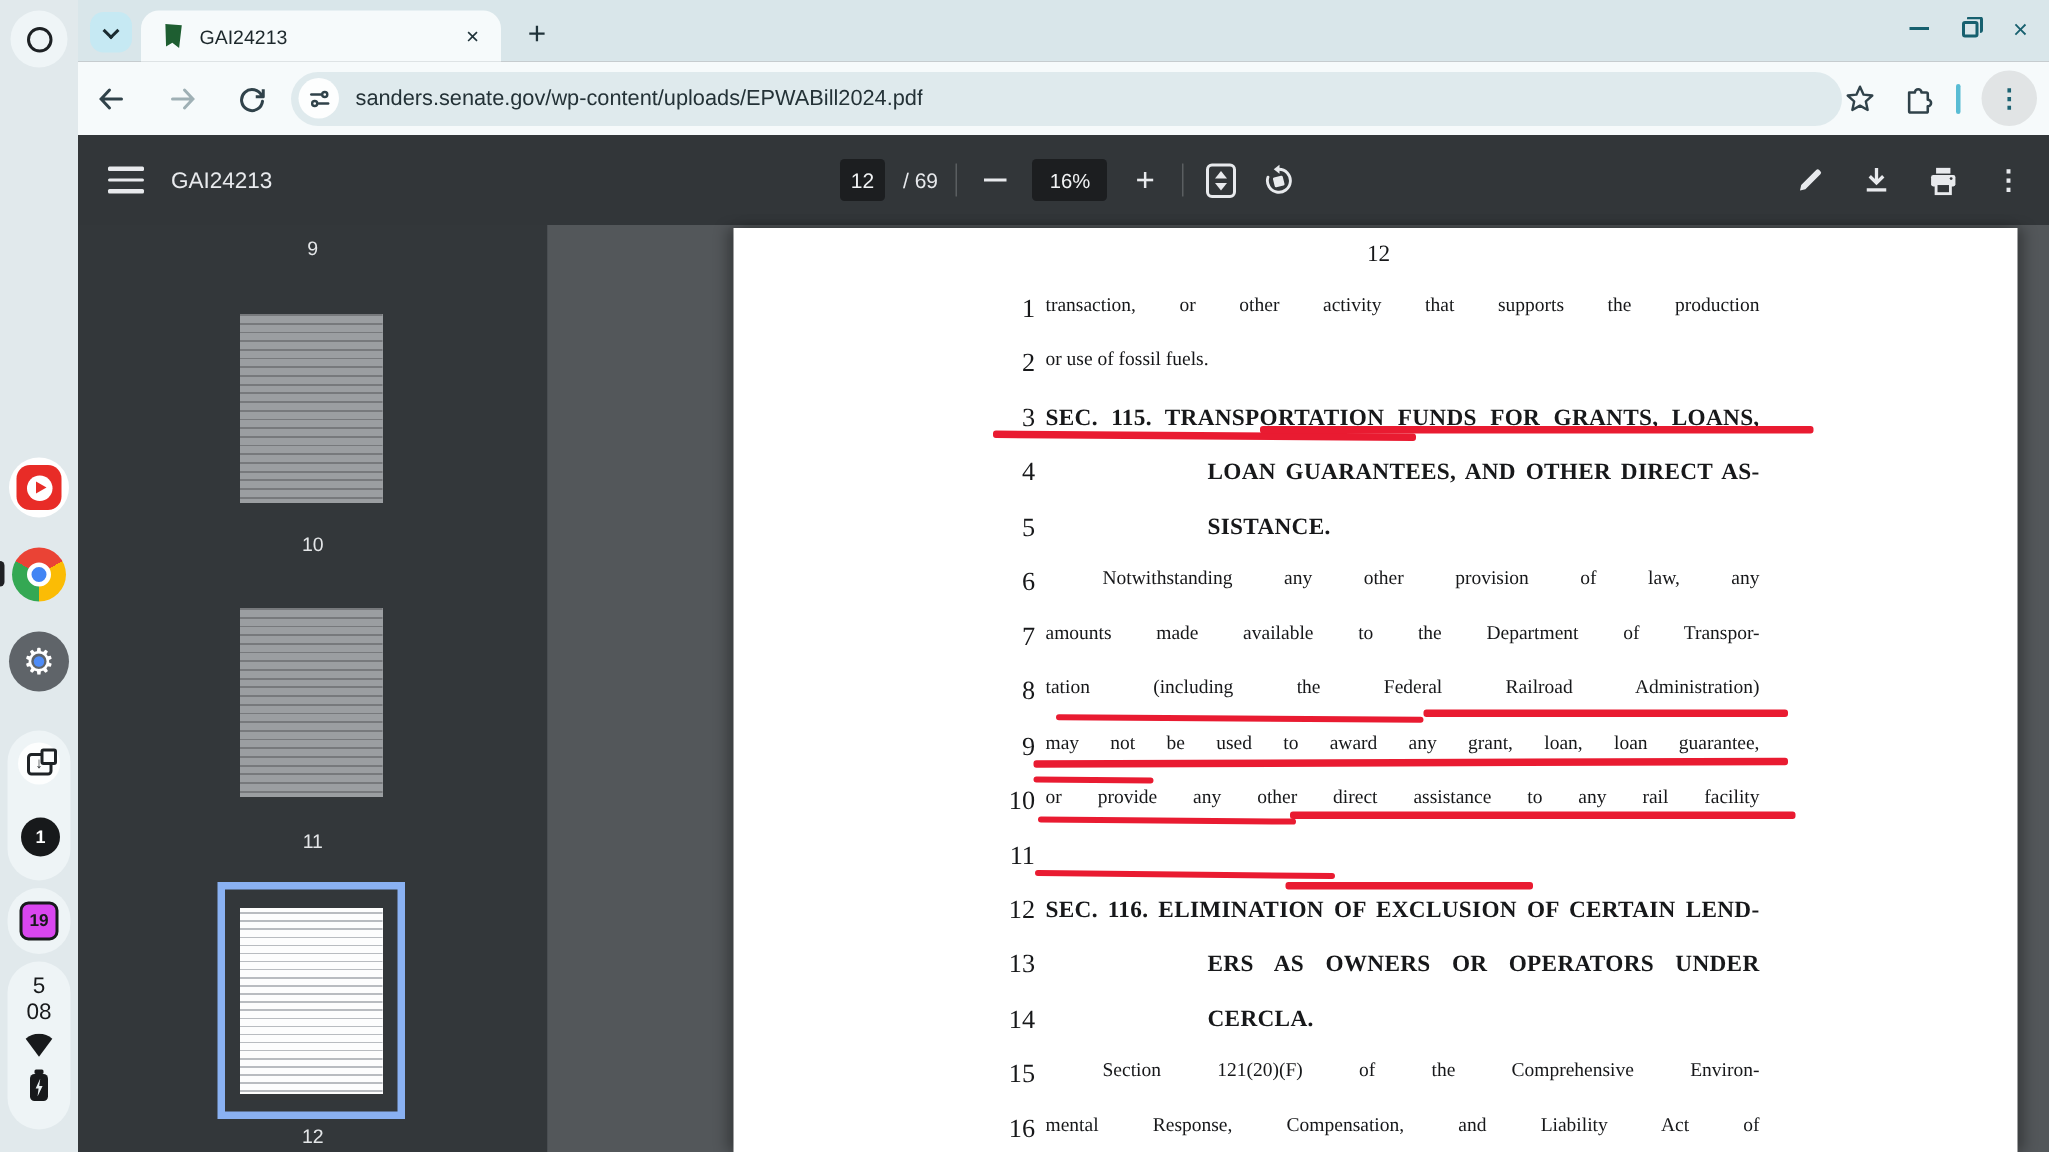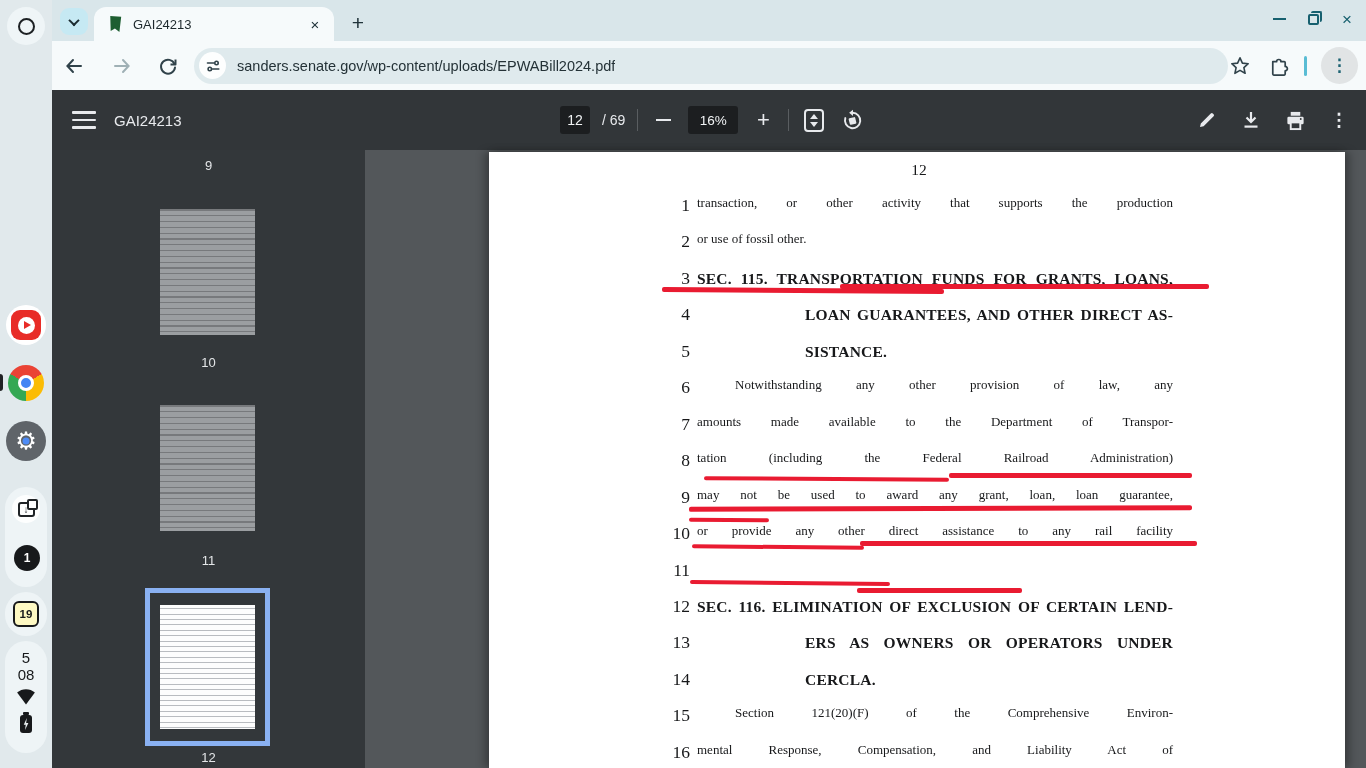--- a/index.html
+++ b/index.html
@@ -22,21 +22,21 @@
   #gear-app { top:421px; background:#5f6469; }
   .gear-glyph { color:#fff; font-size:24px; line-height:1; font-family:"DejaVu Sans", sans-serif; position:relative; }
   .gear-dot { position:absolute; left:50%; top:50%; transform:translate(-50%,-50%); width:7px; height:7px; background:#4e8cf7; border-radius:50%; }
   .shelf-pill { position:absolute; left:5px; width:42px; background:#eef4f6; border-radius:21px; }
   #pill-a { top:487px; height:100px; }
   .cap-btn { position:absolute; left:7px; top:8px; width:28px; height:28px; border-radius:50%; background:#fdfefe; display:flex; align-items:center; justify-content:center; }
   .cap-ic { position:relative; width:17px; height:15px; border:2px solid #1f2326; border-radius:3px; display:flex; align-items:center; justify-content:center; font-size:10px; font-weight:bold; color:#1f2326; }
   .cap-ic::after { content:""; position:absolute; right:-5px; top:-5px; width:7px; height:7px; border:2px solid #1f2326; border-radius:2px; background:#fdfefe; }
   .badge-circ { position:absolute; left:9px; top:58px; width:26px; height:26px; background:#17191b; color:#fff; border-radius:50%; display:flex; align-items:center; justify-content:center; font-size:12px; font-weight:bold; }
   #pill-b { top:592px; height:44px; display:flex; align-items:center; justify-content:center; }
-  .cal-box { width:26px; height:26px; border:2.5px solid #17191b; border-radius:6px; background:#fef9c3; display:flex; align-items:center; justify-content:center; font-size:11.5px; font-weight:bold; color:#17191b; }
+  .cal-box { width:26px; height:26px; border:2.5px solid #17191b; border-radius:6px; background:#d946ef; display:flex; align-items:center; justify-content:center; font-size:11.5px; font-weight:bold; color:#17191b; }
   #pill-c { top:641px; height:112px; display:flex; flex-direction:column; align-items:center; justify-content:flex-start; padding-top:8px; }
   .clock-digits { font-size:15px; color:#17191b; text-align:center; line-height:17px; }
   .wifi-wrap { margin-top:6px; }
   .battery { position:relative; margin-top:6px; width:12px; height:18px; background:#17191b; border-radius:3px; display:flex; align-items:center; justify-content:center; }
   .battery::before { content:""; position:absolute; top:-3px; left:3px; width:6px; height:3px; background:#17191b; border-radius:1px; }
   .bolt { width:7px; height:12px; background:#e9eff1; clip-path:polygon(62% 0, 18% 56%, 46% 56%, 36% 100%, 84% 42%, 52% 42%); }
 
   
   #browser { position:absolute; left:52px; top:0; width:1314px; height:768px; }
   #tabstrip { position:absolute; left:0; top:0; width:1314px; height:41px; background:#d9e6ea; }
@@ -284,21 +284,21 @@
           <div class="thumb-label" style="top: 403px;">11</div>
           <div class="thumb selected" style="top: 438px;"></div>
           <div class="thumb-label" style="top: 600px;">12</div>
         </div>
       <div id="content">
         <div id="page">
           <div class="pg-head">12</div>
         <div class="doc-num" style="left: 150px; top: 43px;">1</div>
             <div class="doc-line body just" style="left: 208px; top: 43px; width: 476px;">transaction, or other activity that supports the production</div>
             <div class="doc-num" style="left: 150px; top: 79.45px;">2</div>
-            <div class="doc-line body" style="left: 208px; top: 79.45px; width: 476px;">or use of fossil other.</div>
+            <div class="doc-line body" style="left: 208px; top: 79.45px; width: 476px;">or use of fossil fuels.</div>
             <div class="doc-num" style="left: 150px; top: 115.9px;">3</div>
             <div class="doc-line head just" style="left: 208px; top: 115.9px; width: 476px;">SEC. 115. TRANSPORTATION FUNDS FOR GRANTS, LOANS,</div>
             <div class="doc-num" style="left: 150px; top: 152.35px;">4</div>
             <div class="doc-line head just" style="left: 316px; top: 152.35px; width: 368px;">LOAN GUARANTEES, AND OTHER DIRECT AS-</div>
             <div class="doc-num" style="left: 150px; top: 188.8px;">5</div>
             <div class="doc-line head" style="left: 316px; top: 188.8px; width: 368px;">SISTANCE.</div>
             <div class="doc-num" style="left: 150px; top: 225.25px;">6</div>
             <div class="doc-line body just" style="left: 246px; top: 225.25px; width: 438px;">Notwithstanding any other provision of law, any</div>
             <div class="doc-num" style="left: 150px; top: 261.7px;">7</div>
             <div class="doc-line body just" style="left: 208px; top: 261.7px; width: 476px;">amounts made available to the Department of Transpor-</div>

